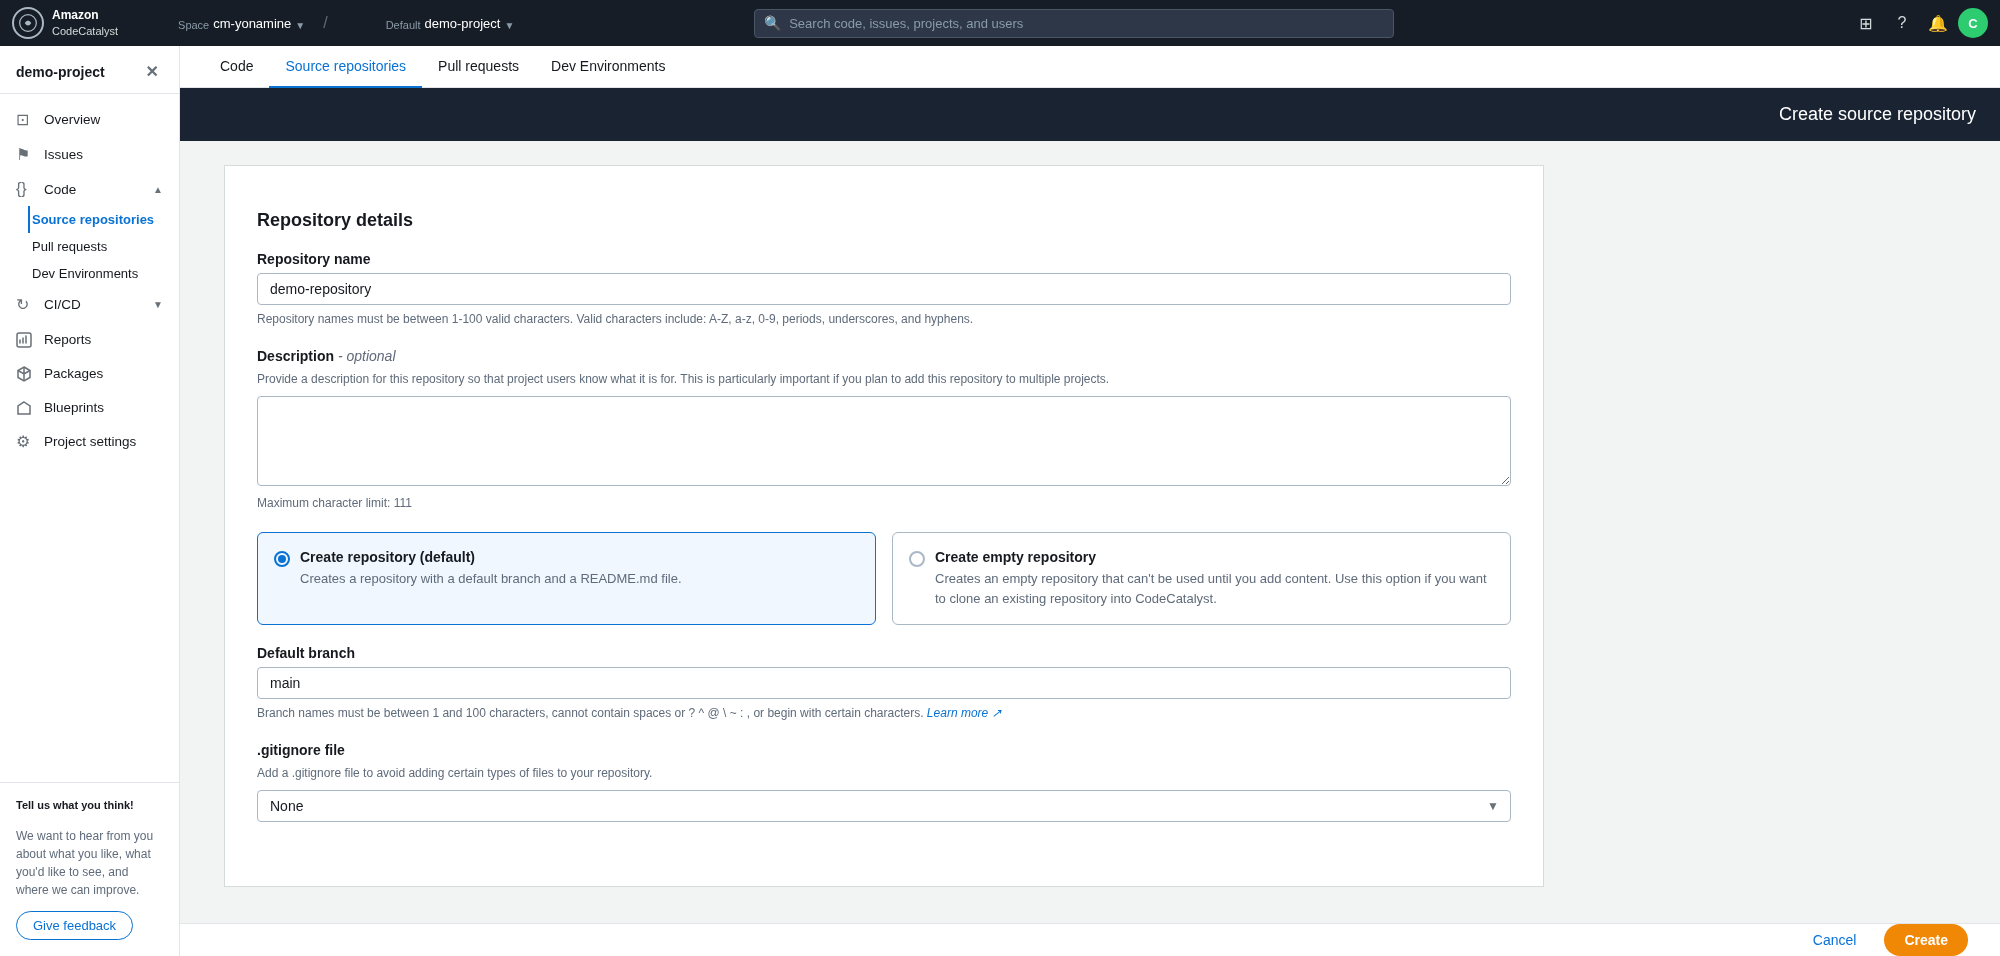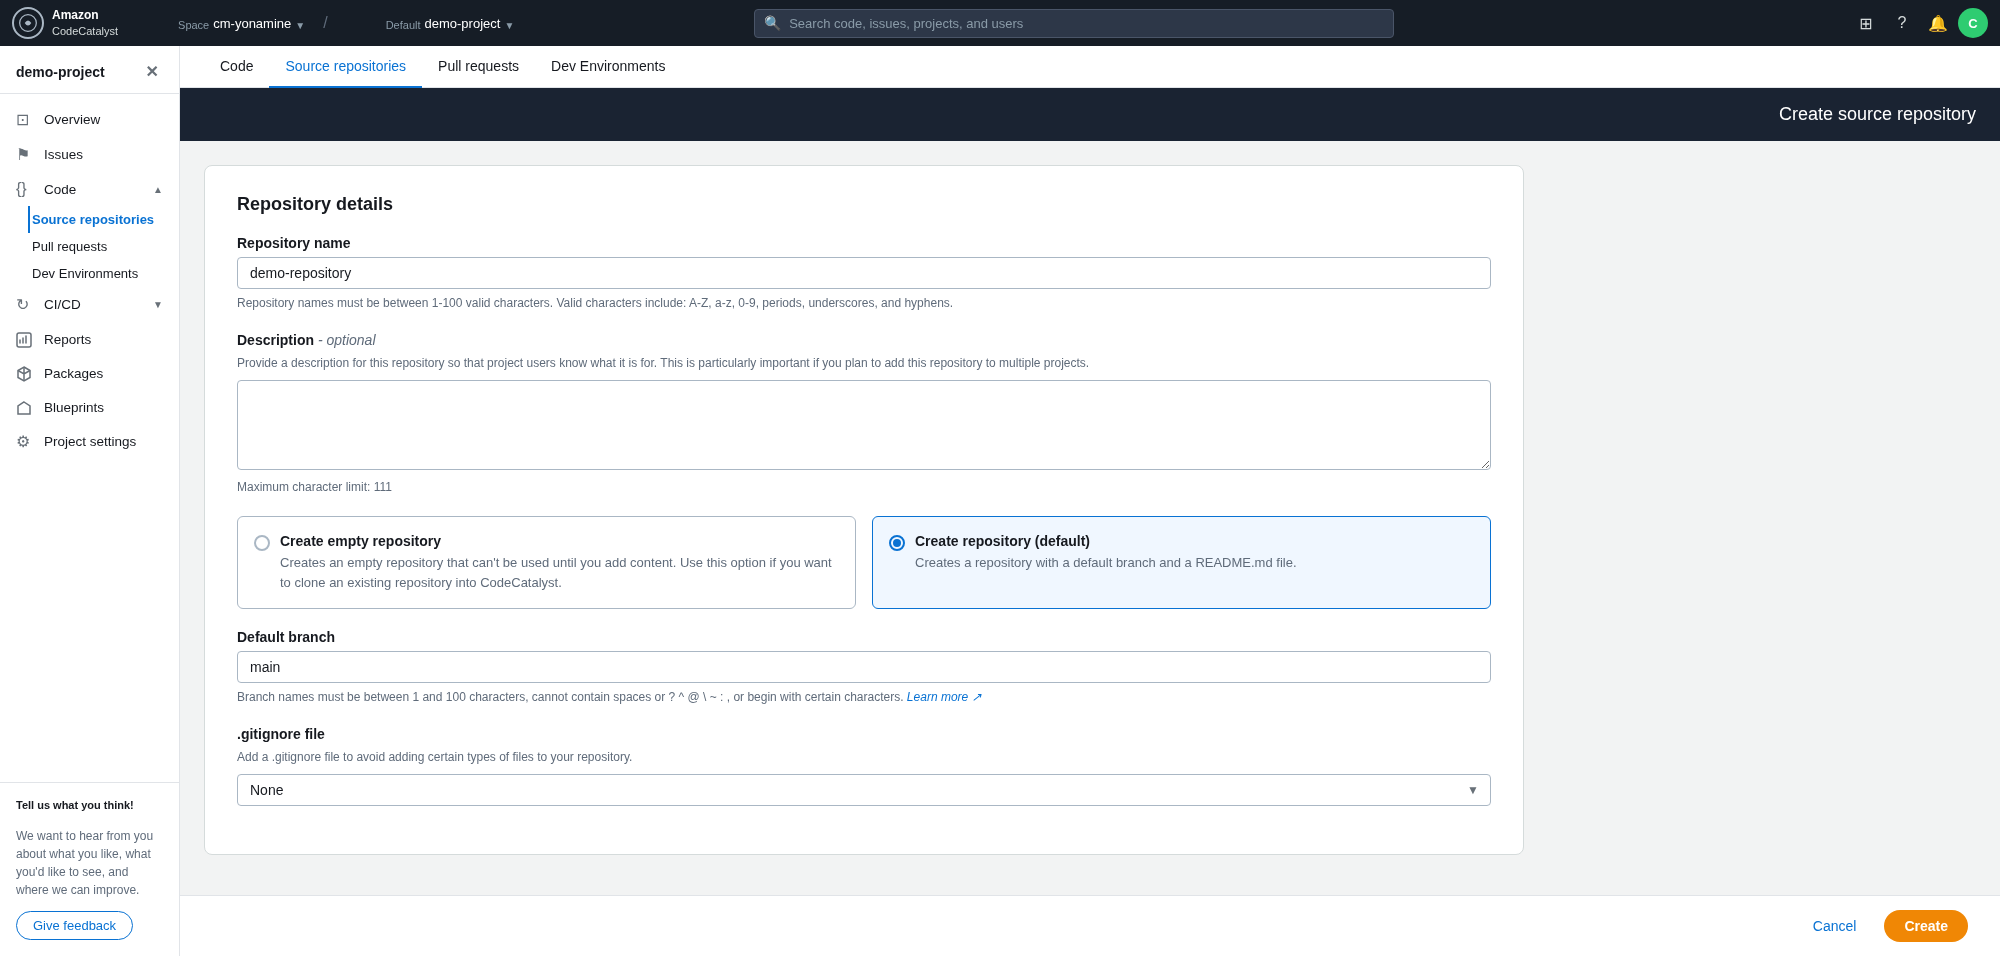--- a/index.html
+++ b/index.html
@@ -221,23 +221,24 @@
     
     .form-area {
       flex: 1;
       overflow-y: auto;
       padding: 24px;
       background: #f2f3f3;
     }
     .form-card {
       background: #fff;
       border: 1px solid #d5dbdb;
-      border-radius: 8px;
-      padding: 28px 32px;
+      border-radius: 0;
+      padding: 44px 32px;
       max-width: 1320px;
+      margin-left: 20px;
     }
     .form-card h2 { font-size: 18px; font-weight: 600; margin-bottom: 20px; color: #16191f; }
     .form-group { margin-bottom: 20px; }
     .form-label {
       display: block;
       font-size: 14px;
       font-weight: 600;
       color: #16191f;
       margin-bottom: 6px;
     }
@@ -332,21 +333,21 @@
       transform: translateY(-50%);
       color: #687078;
       pointer-events: none;
       font-size: 12px;
     }
 
     
     .action-bar {
       background: #fff;
       border-top: 1px solid #e1e4e8;
-      padding: 14px 32px;
+      padding: 0 32px;
       display: flex;
       justify-content: flex-end;
       gap: 12px;
     }
     .btn-cancel {
       background: transparent;
       border: none;
       color: #0972d3;
       font-size: 14px;
       padding: 8px 16px;
@@ -517,32 +518,32 @@
           <label class="form-label">
             <span>Description</span>
             <span class="form-label-optional">- optional</span>
           </label>
           <div class="form-help" style="margin-bottom:8px;">Provide a description for this repository so that project users know what it is for. This is particularly important if you plan to add this repository to multiple projects.</div>
           <textarea class="form-textarea" style=""></textarea>
           <div class="form-help">Maximum character limit: 111</div>
         </div>
 
         <div class="repo-type-options">
+          <div class="repo-type-card selected">
+            <div class="radio-circle checked"></div>
+            <div class="repo-type-text">
+              <h3>Create repository (default)</h3>
+              <p>Creates a repository with a default branch and a README.md file.</p>
+            </div>
+          </div>
           <div class="repo-type-card">
             <div class="radio-circle"></div>
             <div class="repo-type-text">
               <h3>Create empty repository</h3>
               <p>Creates an empty repository that can't be used until you add content. Use this option if you want to clone an existing repository into CodeCatalyst.</p>
-            </div>
-          </div>
-          <div class="repo-type-card selected">
-            <div class="radio-circle checked"></div>
-            <div class="repo-type-text">
-              <h3>Create repository (default)</h3>
-              <p>Creates a repository with a default branch and a README.md file.</p>
             </div>
           </div>
         </div>
 
         <div class="form-group">
           <label class="form-label">Default branch</label>
           <input class="form-input" type="text" value="main" style="">
           <div class="form-help">
             <span>Branch names must be between 1 and 100 characters, cannot contain spaces or ? ^ @ \ ~ : , or begin with certain characters.</span>
             <a class="learn-more-link" href="#">

